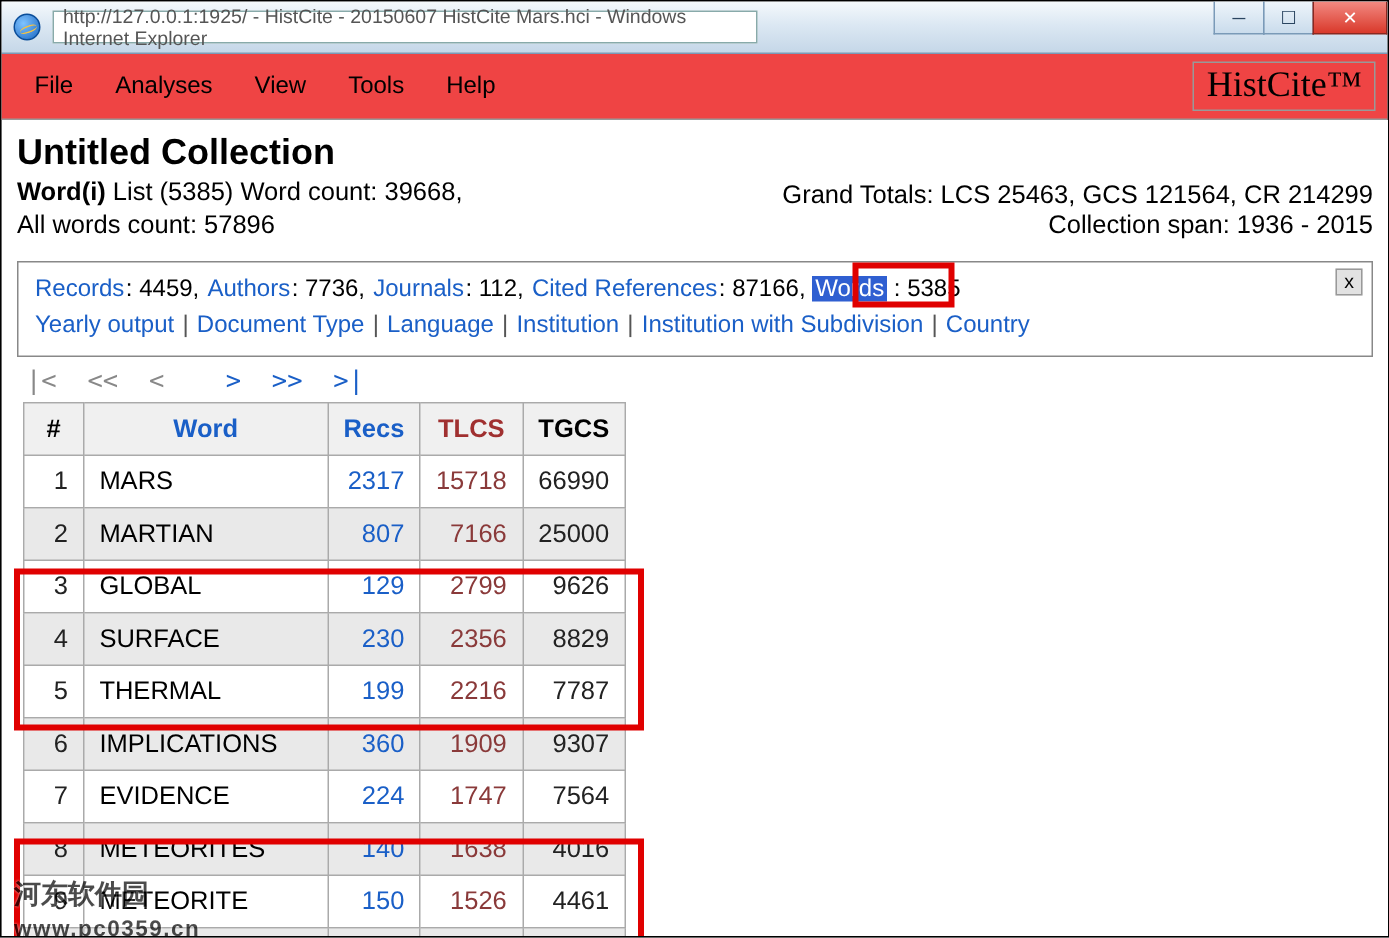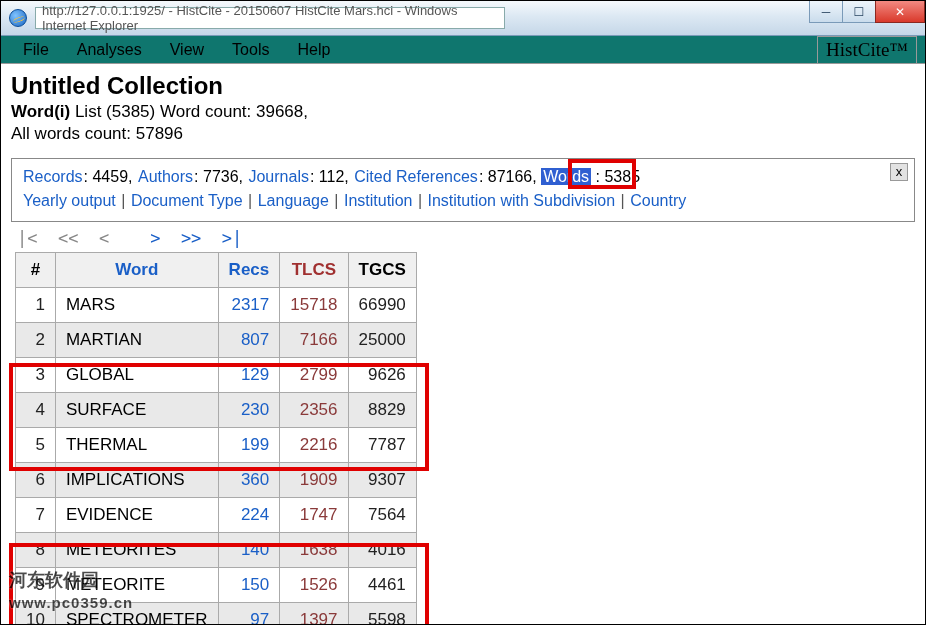--- a/index.html
+++ b/index.html
@@ -53,35 +53,35 @@
     margin-left:-1px;
     display:flex; align-items:center; justify-content:center;
     font-size:12px; color:#2a4560;
   }
   .win-btn.close{
     width:50px;
     background: linear-gradient(to bottom,#f28a82,#d9392b);
     color:#fff; border-color:#8a2820; border-top-right-radius:0;
   }
   .menubar {
-    height: 28px;
-    background: #0f766e;
+    height: 44px;
+    background: #ef4444;
     border-bottom: 1px solid #999;
     display: flex; align-items: center;
     padding: 0 8px;
     font-size: 16px;
     justify-content: space-between;
   }
   .menubar .mitem { padding: 3px 14px; cursor: default; }
   .brand {
     margin-left: auto;
     border: 1px solid #999;
     padding: 2px 8px;
     font-family: "Times New Roman", serif;
-    font-size: 19px;
+    font-size: 24px;
   }
   .content {
     background: #fff;
     height: 567px;
     overflow: auto;
     padding: 6px 10px;
     position: relative;
   }
   .header-row { display:flex; justify-content:space-between; align-items:flex-end; }
   h1 { margin: 2px 0 0 0; font-size: 24px; font-weight: bold; }
@@ -170,20 +170,24 @@
 </div>
 
 <div class="content">
   <div class="header-row">
     <div>
       <h1>Untitled Collection</h1>
       <div class="subhead">
         <b>Word</b><b>(i)</b><span> List (5385) Word count: 39668,</span>
       </div>
       <div class="subhead">All words count: 57896</div>
+    </div>
+    <div class="grandtotals">
+      <div>Grand Totals: LCS 25463, GCS 121564, CR 214299</div>
+      <div>Collection span: 1936 - 2015</div>
     </div>
   </div>
 
   
   <div class="nav-box" style="position:relative;">
     <span class="closex">x</span>
     <a>Records</a><span>: 4459, </span>
     <a>Authors</a><span>: 7736, </span>
     <a>Journals</a><span>: 112, </span>
     <a>Cited References</a><span>: 87166, </span>

